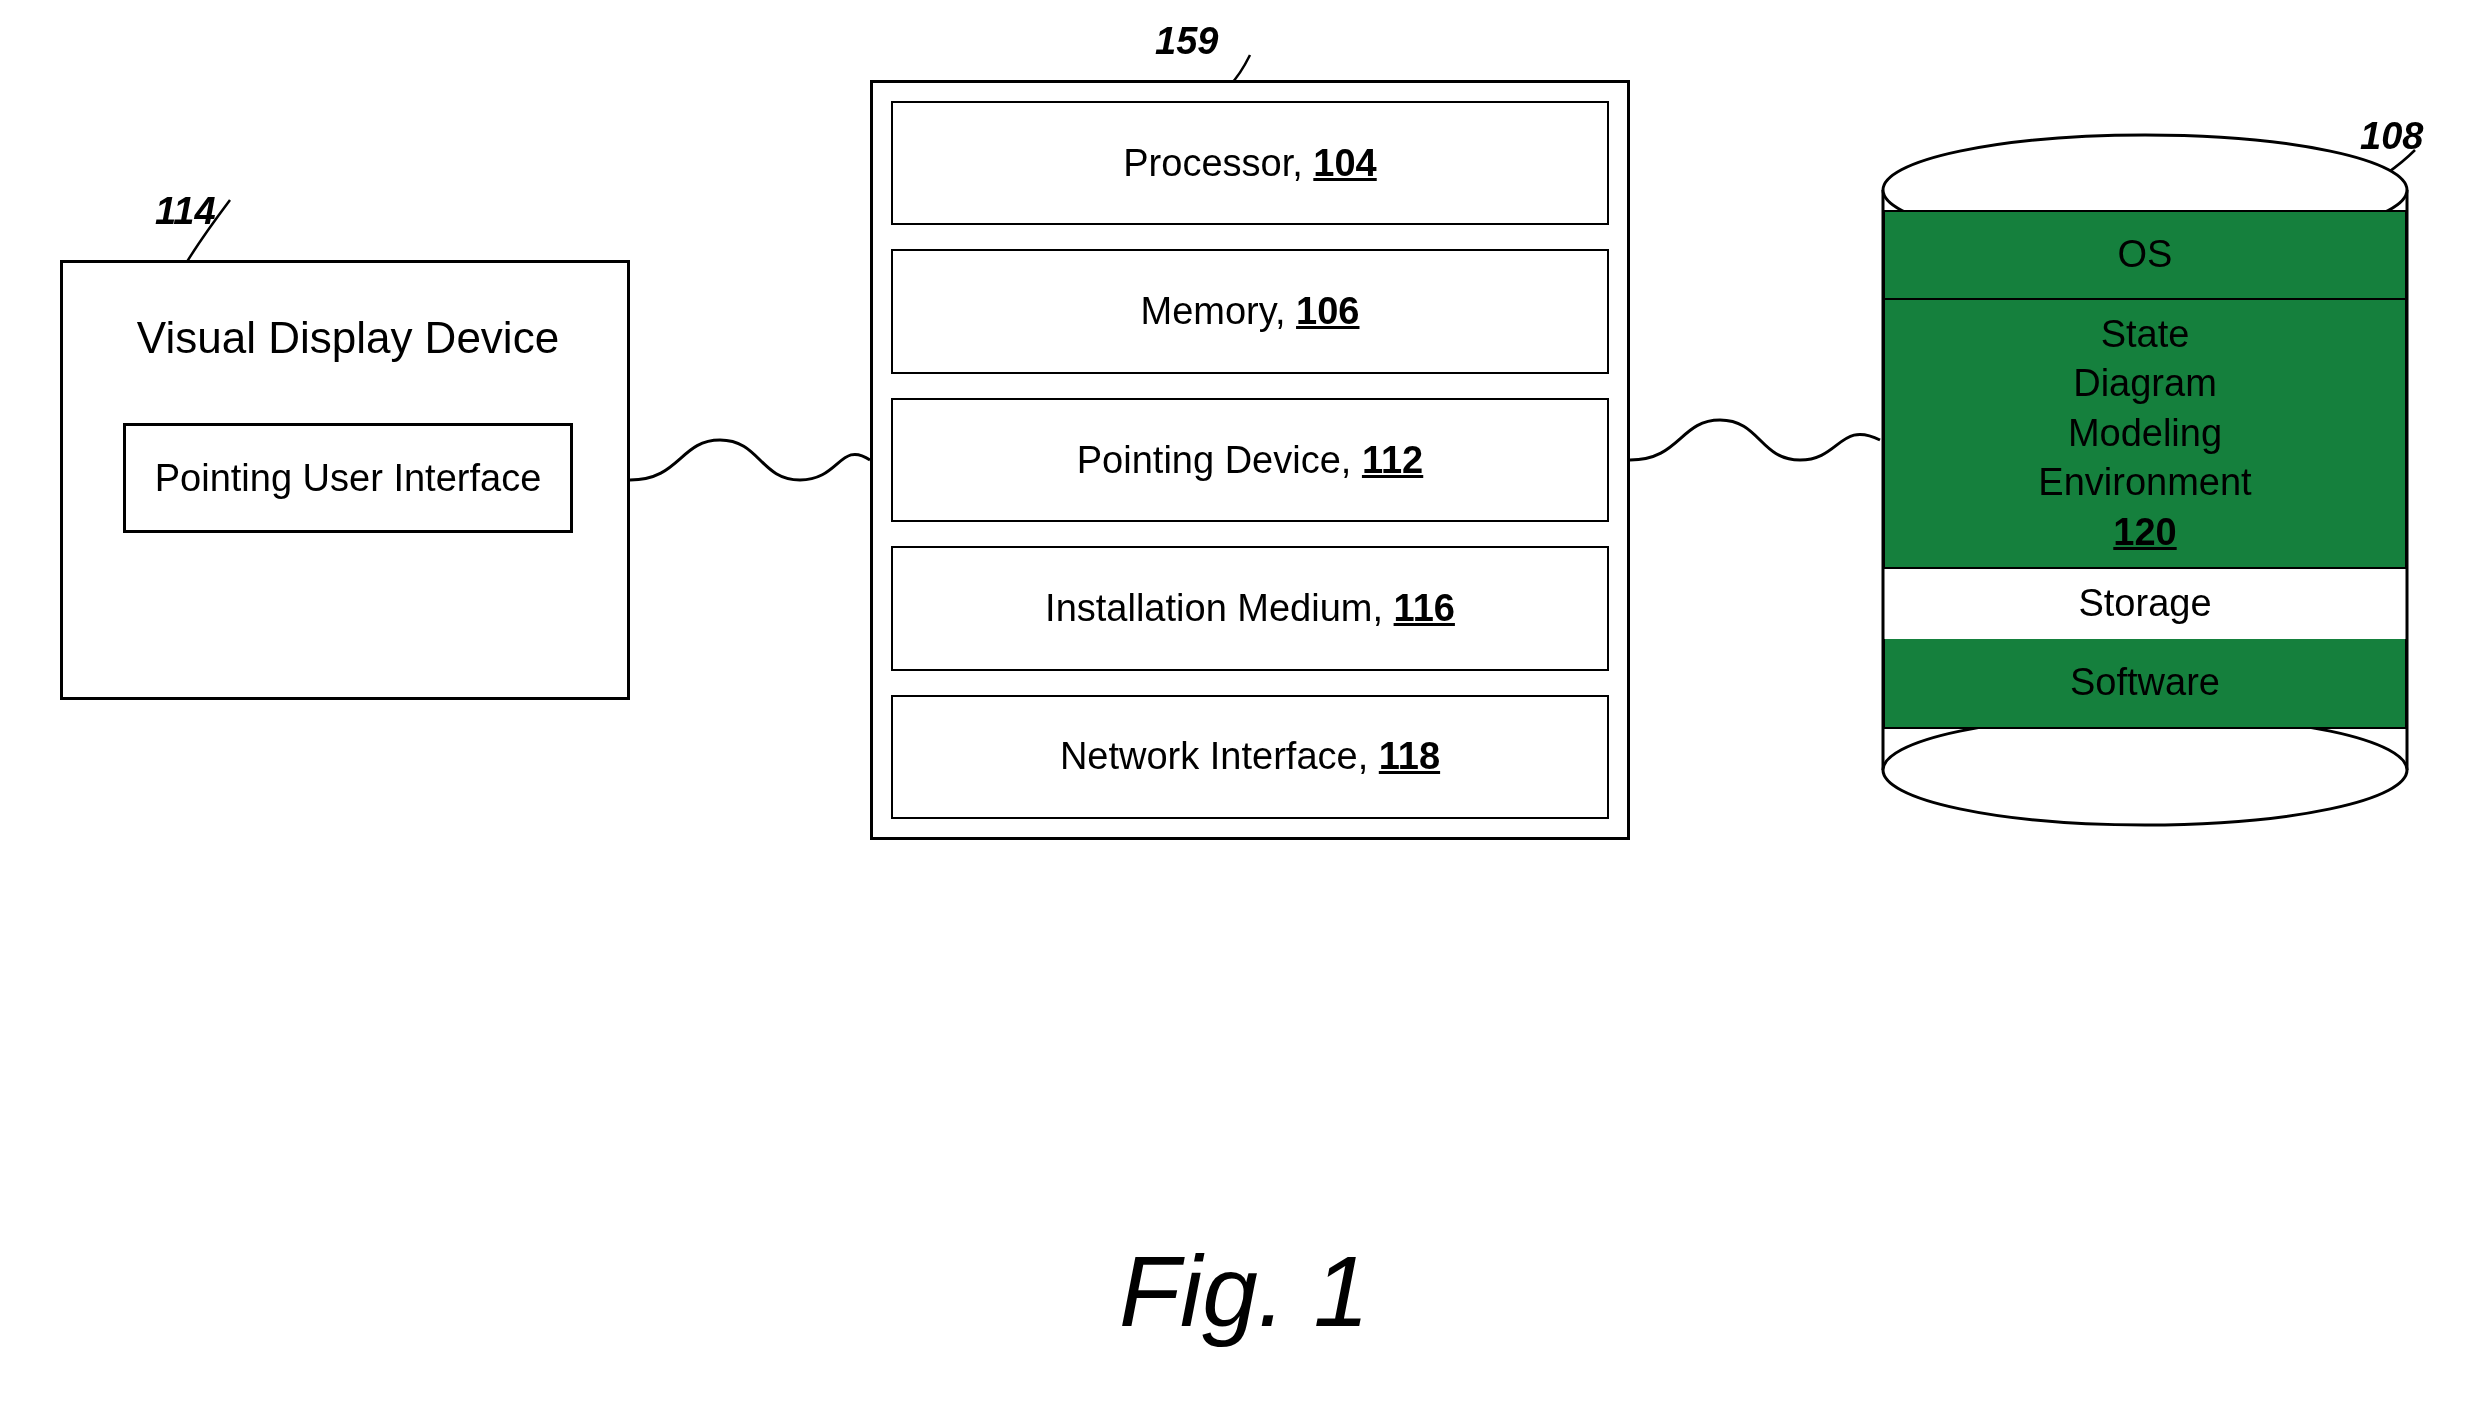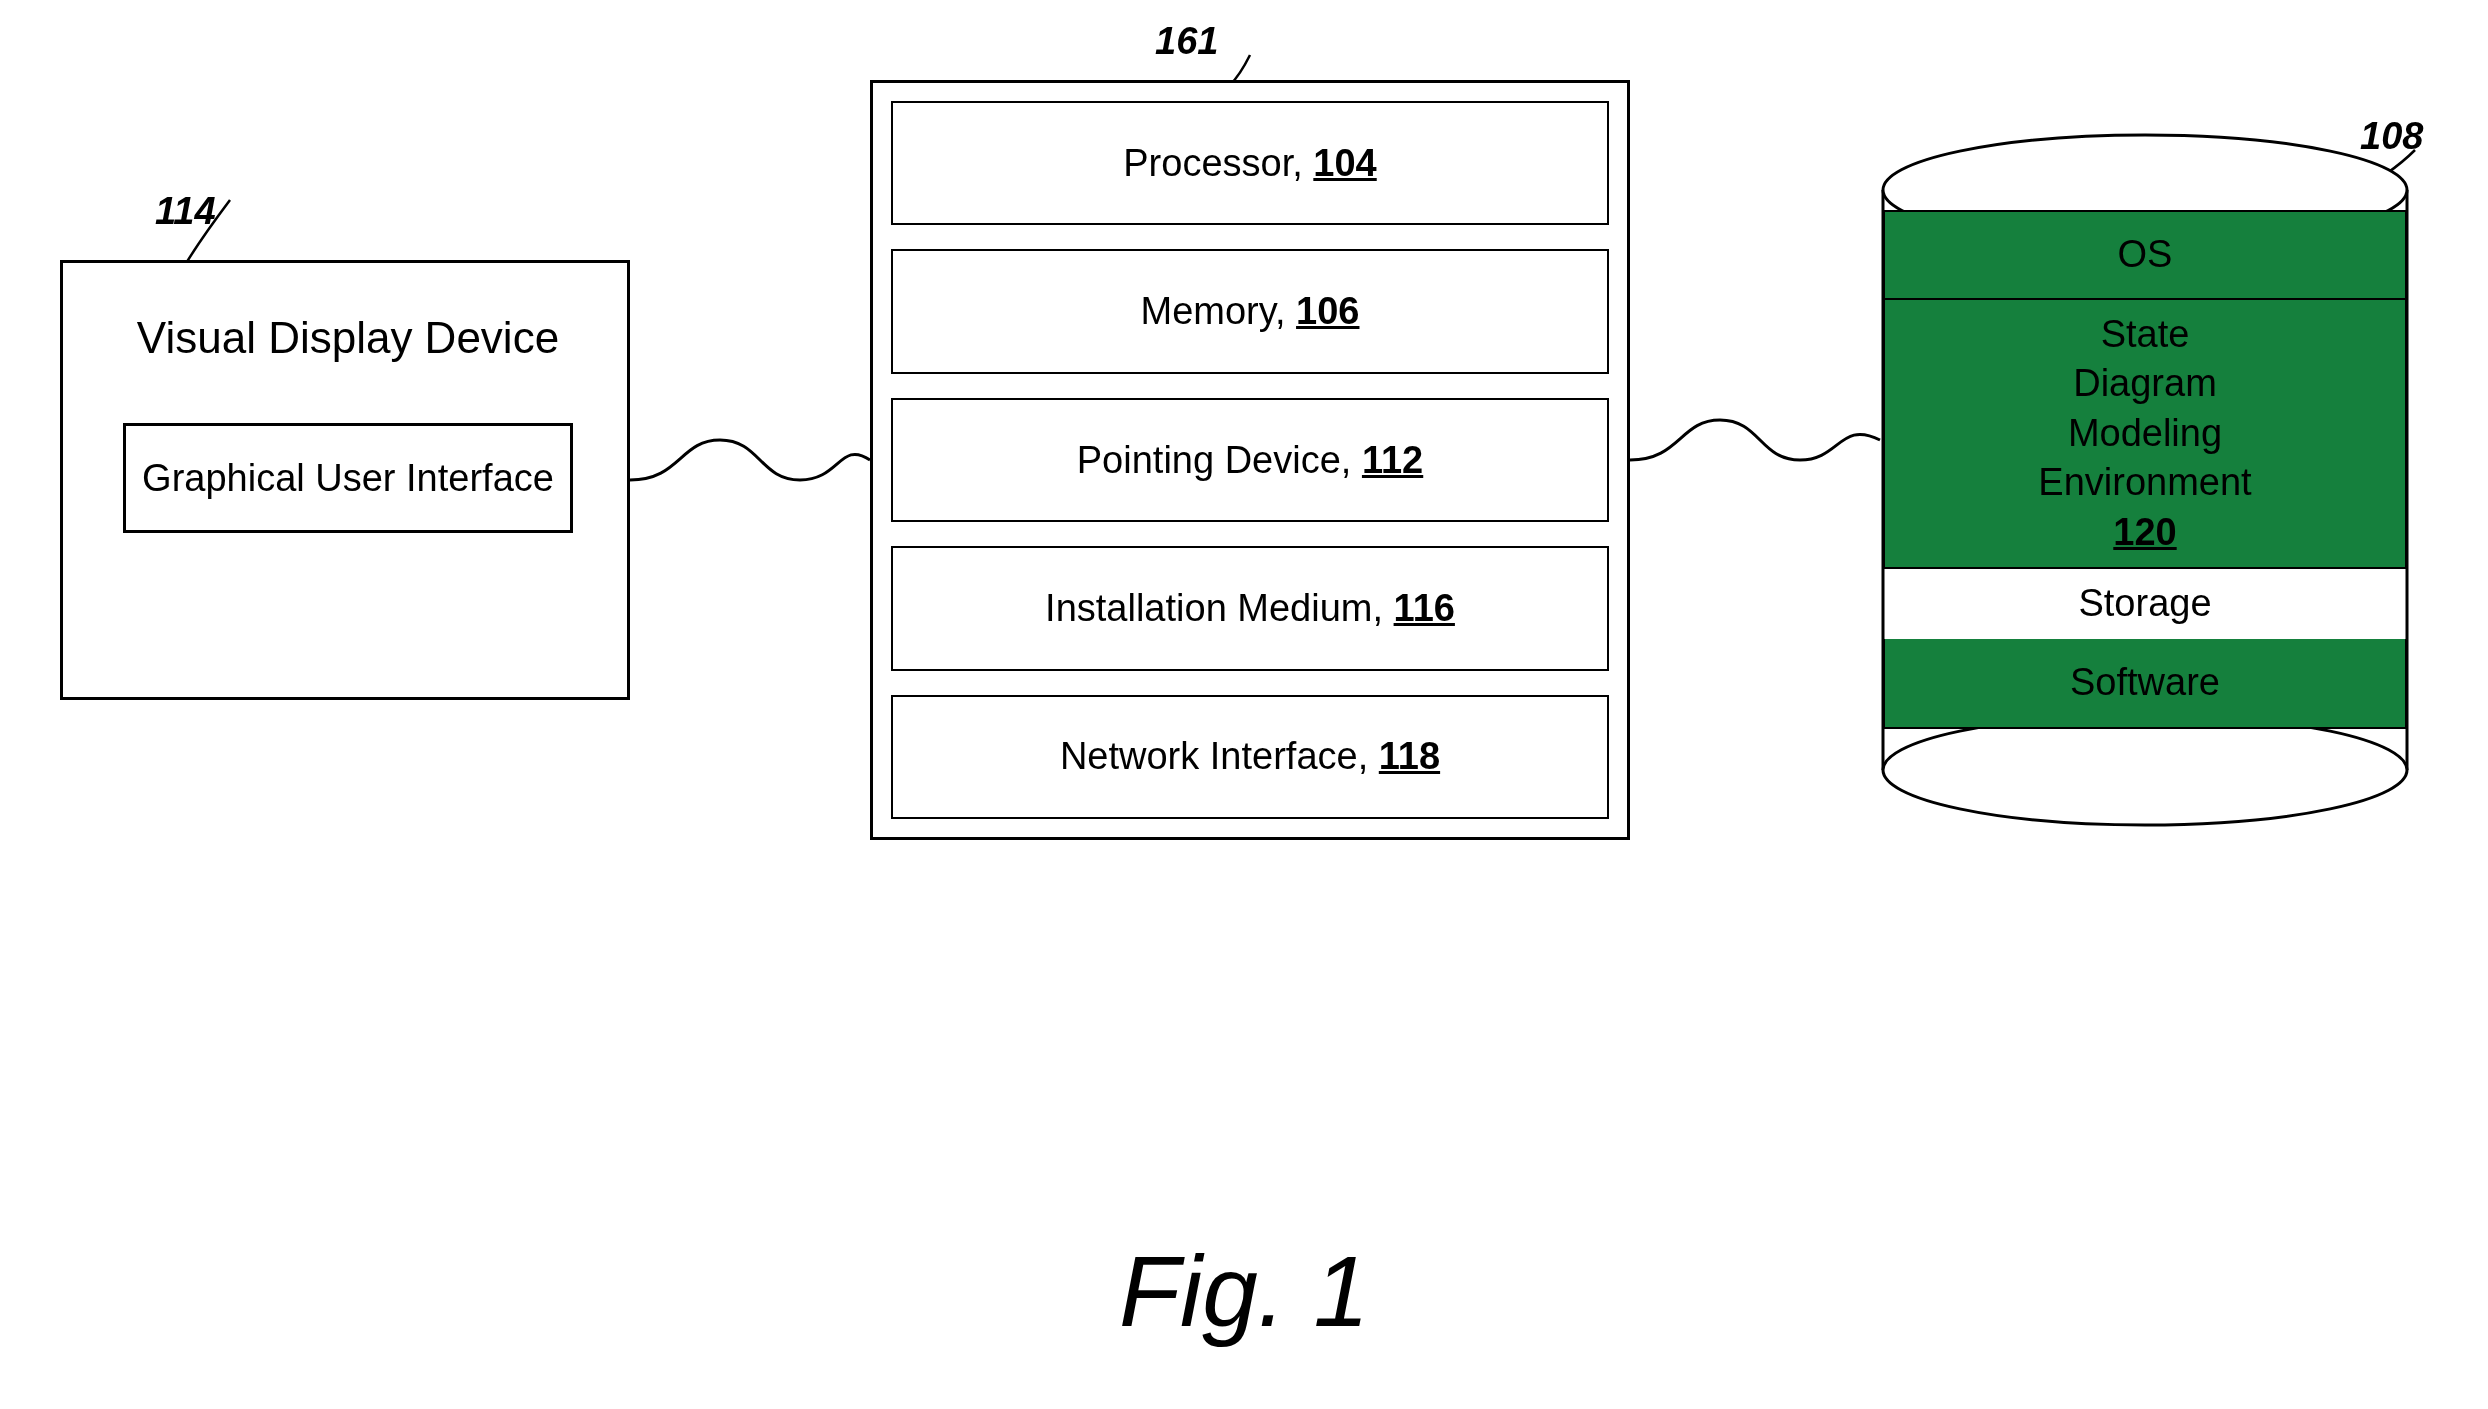--- a/index.html
+++ b/index.html
@@ -197,30 +197,30 @@
 
     <path d="M 2415 150 Q 2390 175 2350 195" stroke="#000" stroke-width="2.5" fill="none"></path>
 
     <path d="M 630 480 C 680 480 680 440 720 440 C 760 440 760 480 800 480 C 840 480 840 440 870 460" stroke="#000" stroke-width="3" fill="none"></path>
 
     <path d="M 1630 460 C 1680 460 1680 420 1720 420 C 1760 420 1760 460 1800 460 C 1840 460 1840 420 1880 440" stroke="#000" stroke-width="3" fill="none"></path>
   </svg>
 
   <div class="ref-label callout-114">114</div>
 
-  <div class="ref-label callout-102">161</div>
+  <div class="ref-label callout-102">159</div>
 
   <div class="ref-label callout-108">108</div>
 
   <div class="vdd-outer">
     <div class="vdd-title">
       <span>Visual Display Device</span>
     </div>
     <div class="gui-box">
-      <span class="gui-text">Graphical User Interface</span>
+      <span class="gui-text">Pointing User Interface</span>
     </div>
   </div>
 
   <div class="computer-outer">
     <div class="comp-row">
       <span class="comp-row-text">Processor, <u>104</u></span>
     </div>
     <div class="comp-row">
       <span class="comp-row-text">Memory, <u>106</u></span>
     </div>

